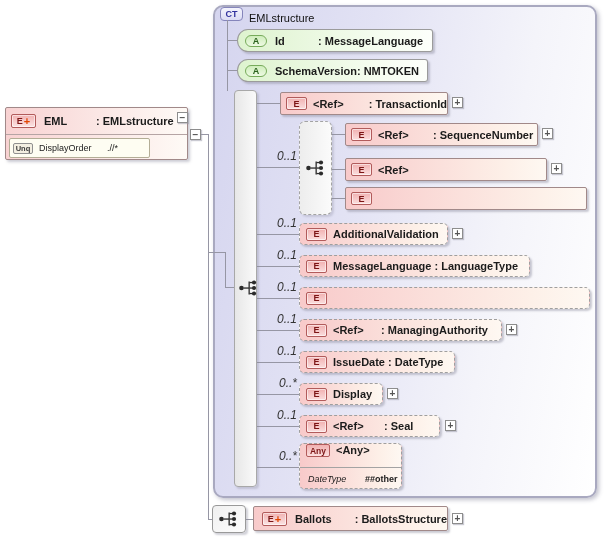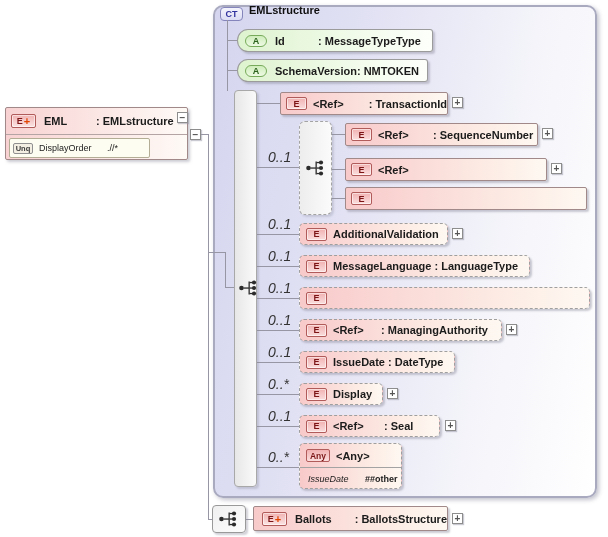--- a/index.html
+++ b/index.html
@@ -48,29 +48,29 @@
            background:#f3efe2;color:#3a3a3a;font-size:7.5px;}
   .bdg-ct{position:absolute;left:220px;top:7px;width:23px;height:14px;
           border:1px solid #8585bb;border-radius:4px;
           background:linear-gradient(#f4f4fd,#dcdcf4);color:#32329e;font-size:9px;}
 
   
   .tgl{position:absolute;width:11px;height:11px;box-sizing:border-box;background:#ffffff;
        border:1px solid #8d8d8d;color:#555;font-size:10px;line-height:9px;text-align:center;
        font-weight:bold;box-shadow:1px 1px 1px rgba(150,150,165,.5);}
 
-  .occ{position:absolute;width:29px;font-size:14px;font-style:italic;
+  .occ{position:absolute;width:29px;text-align:right;font-size:12px;font-style:italic;
        color:#333;}
 
   
   #ct-panel{position:absolute;left:213px;top:5px;width:384px;height:493px;box-sizing:border-box;
             background:linear-gradient(100deg,#d5d5ef 0%,#e2e2f4 35%,#f4f4fa 70%,#ffffff 100%);
             border:2px solid #a9a9c0;border-radius:10px;
             box-shadow:2px 2px 4px rgba(120,120,145,.45);}
-  .ct-title{position:absolute;left:249px;top:4px;font-size:11px;font-weight:bold;color:#101010;}
+  .ct-title{position:absolute;left:249px;top:12px;font-size:11px;font-weight:normal;color:#101010;}
 
   
   #seq-bar{position:absolute;left:234px;top:90px;width:23px;height:397px;box-sizing:border-box;
            background:linear-gradient(to right,#e7e7e7,#fafafa);
            border:1px solid #a8a8a8;border-radius:4px;
            box-shadow:2px 2px 2px rgba(139,139,158,.35);}
   
   #opt-group{position:absolute;left:299px;top:121px;width:33px;height:94px;box-sizing:border-box;
            background:linear-gradient(to right,#ededed,#fbfbfb);
            border:1px dashed #a3a3a3;border-radius:6px;
@@ -147,21 +147,21 @@
       <span class="bdg bdg-unq">Unq</span>
       <span class="cname">DisplayOrder</span>
       <span>.//*</span>
     </div>
   </div>
   <div class="tgl" style="left:190px;top:129px">−</div>
 
   <div class="abox" style="left:237px;top:29px;width:196px;height:23px">
     <span class="bdg bdg-a">A</span>
     <span class="nm" style="width:43px">Id</span>
-    <span class="tp">: MessageTypeType</span>
+    <span class="tp">: MessageLanguage</span>
   </div>
   <div class="abox" style="left:237px;top:59px;width:191px;height:23px">
     <span class="bdg bdg-a">A</span>
     <span class="nm">SchemaVersion</span>
     <span class="tp" style="margin-left:0">: NMTOKEN</span>
   </div>
 
   <div id="seq-bar"></div>
   <svg class="seqicon" style="left:237px;top:278px" width="24" height="20" viewBox="0 0 24 20">
     <circle cx="4.5" cy="10" r="2.3" fill="#2b2b2b"></circle>
@@ -256,26 +256,26 @@
   <div class="tgl" style="left:387px;top:388px">+</div>
 
   <div class="ebox dashed" style="left:299px;top:415px;width:141px;height:22px">
     <span class="bdg bdg-e">E</span>
     <span class="nm" style="width:51px">&lt;Ref&gt;</span>
     <span class="tp">: Seal</span>
   </div>
   <div class="tgl" style="left:445px;top:420px">+</div>
 
   <div class="ebox dashed" style="left:299px;top:443px;width:103px;height:46px;display:block;padding-left:0">
-    <div style="display:flex;align-items:center;height:23px;padding-left:6px;border-bottom:1px solid #a3a3a3;">
+    <div style="display:flex;height:23px;padding-left:6px;border-bottom:1px solid #a3a3a3;">
       <span class="bdg bdg-any">Any</span>
       <span class="nm">&lt;Any&gt;</span>
     </div>
     <div style="display:flex;align-items:center;height:21px;padding-left:8px;font-size:9px;font-weight:normal;">
-      <span style="font-style:italic;width:57px">IssueDate</span>
+      <span style="font-style:italic;width:57px">DateType</span>
       <span style="font-weight:bold">##other</span>
     </div>
   </div>
 
   <div id="ballots-seq">
     <svg width="24" height="20" viewBox="0 0 24 20">
       <circle cx="4.5" cy="10" r="2.3" fill="#2b2b2b"></circle>
         <rect x="6.5" y="9.4" width="5.5" height="1.3" fill="#2b2b2b"></rect>
       <rect x="11.5" y="3.5" width="1.3" height="13" fill="#2b2b2b"></rect>
       <rect x="12.5" y="3.9" width="3" height="1.3" fill="#2b2b2b"></rect>

